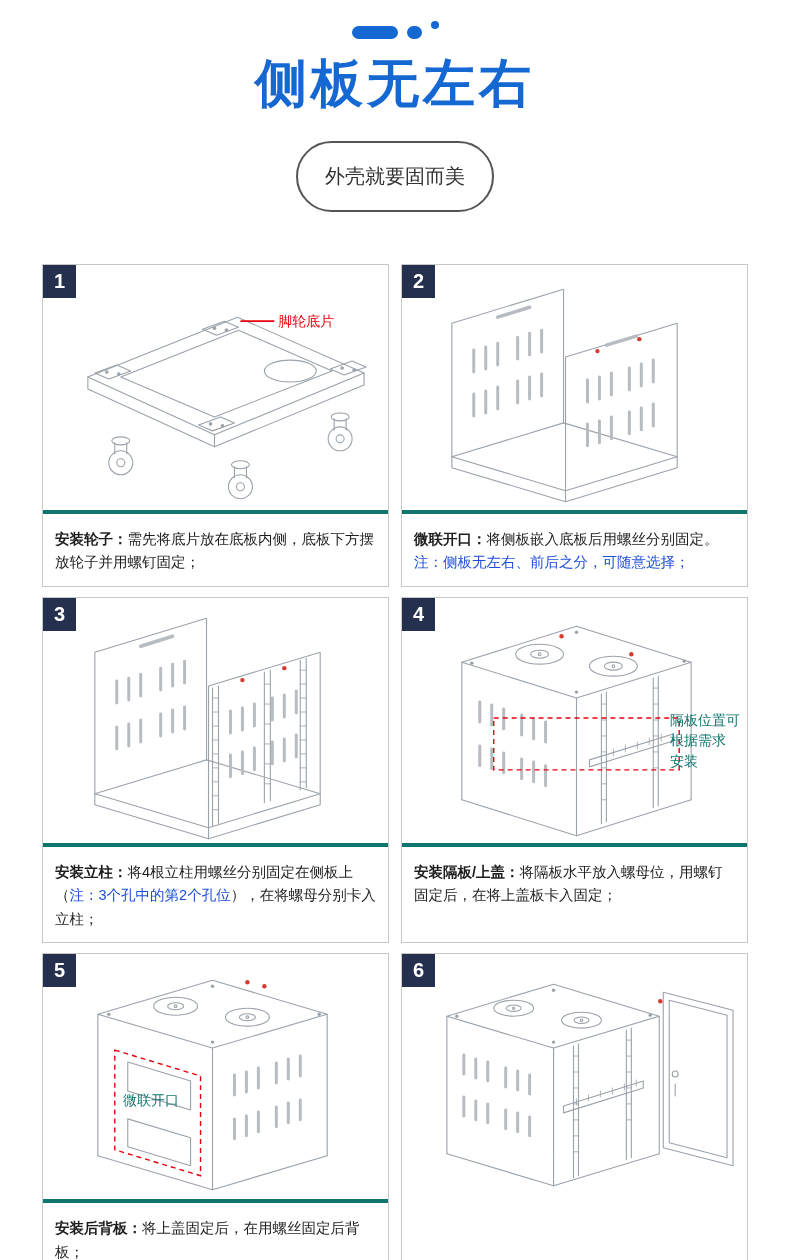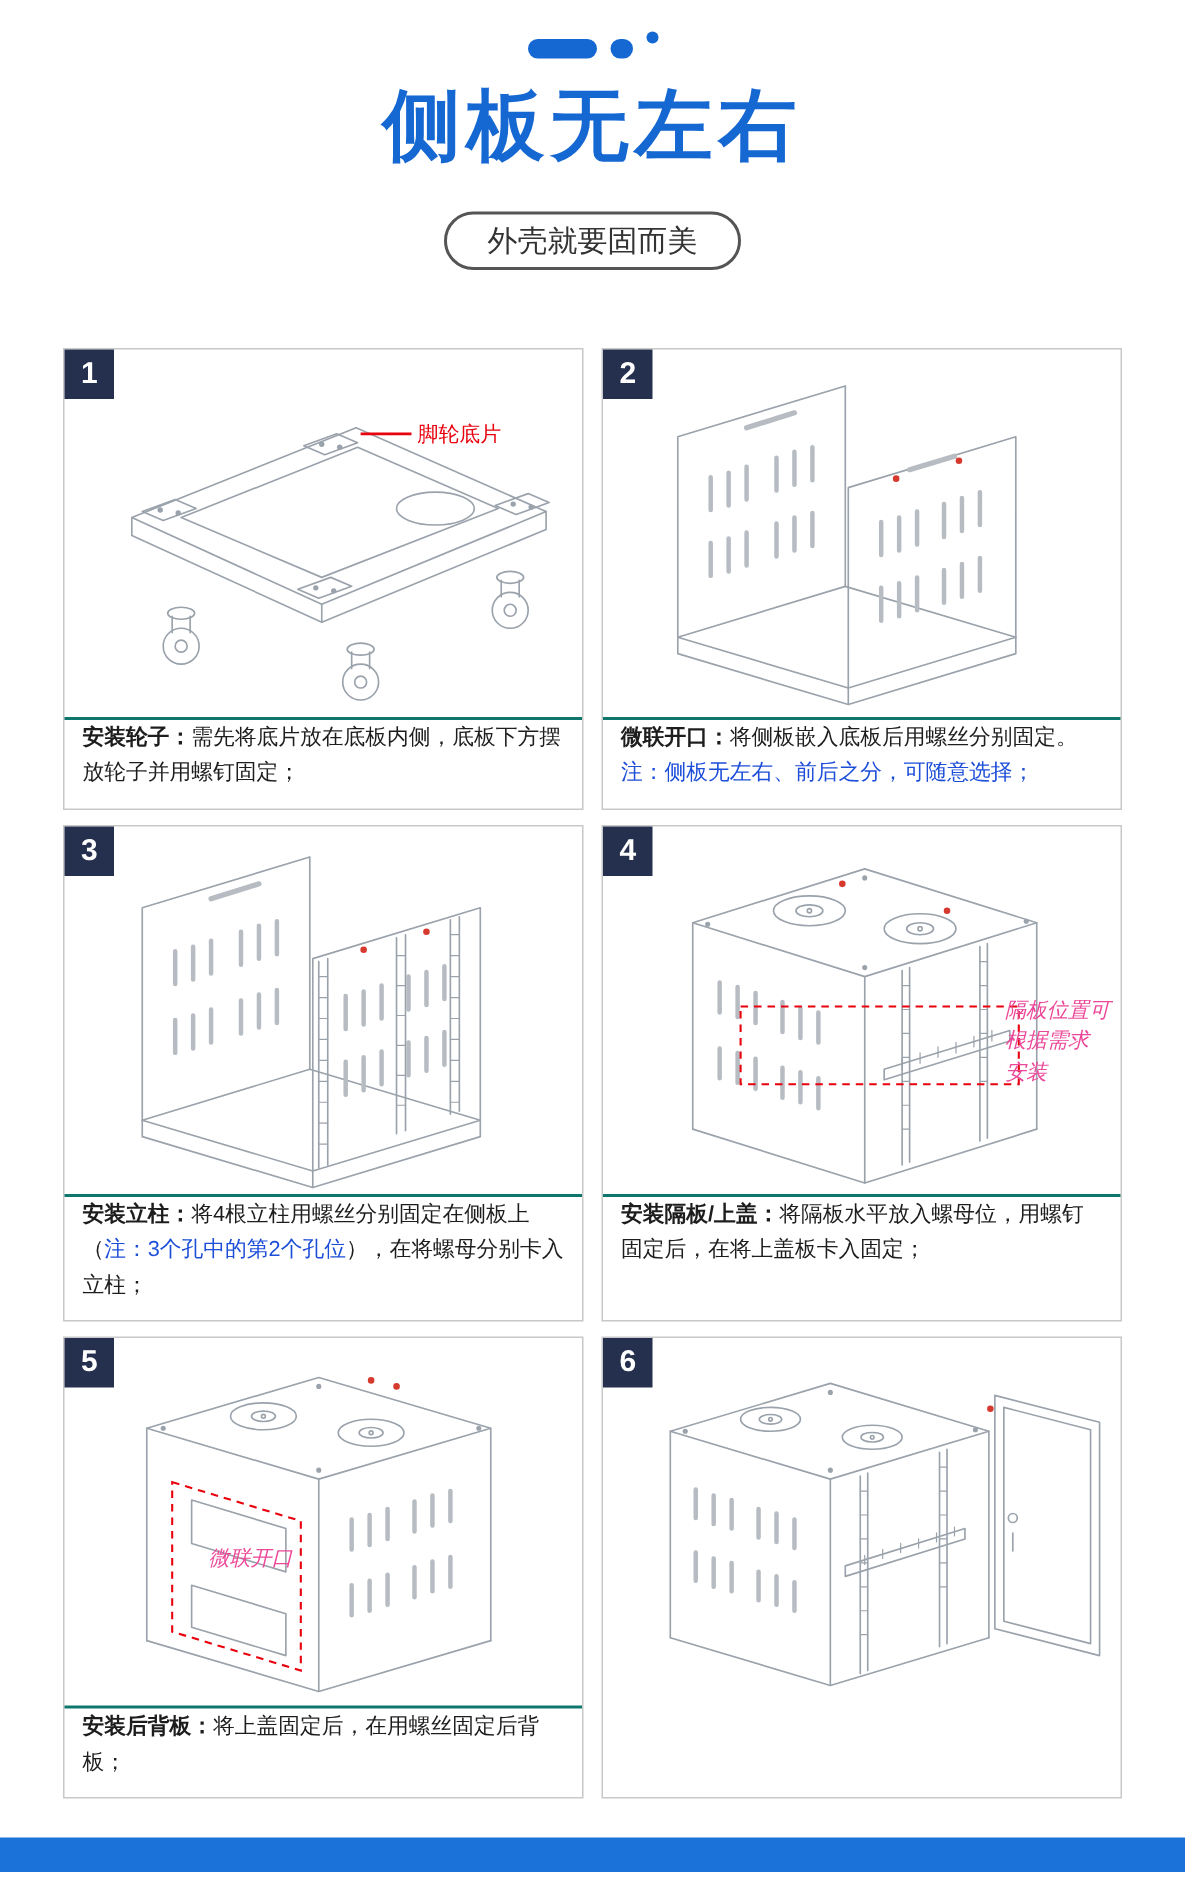--- a/index.html
+++ b/index.html
@@ -24,21 +24,21 @@
     font-size: 52px;
     font-weight: 900;
     letter-spacing: 4px;
     margin: 10px 0 22px;
   }
   .pill-wrap { text-align: center; margin-bottom: 52px; }
   .pill {
     display: inline-block;
     border: 2px solid #555;
     border-radius: 999px;
-    padding: 4px 27px;
+    padding: 20px 27px;
     font-size: 20px;
     color: #333;
   }
 
   
   .grid {
     width: 706px;
     margin: 0 auto;
     display: grid;
     grid-template-columns: 1fr 1fr;
@@ -59,33 +59,32 @@
     color: #fff;
     font-size: 20px;
     font-weight: bold;
     display: flex; align-items: center; justify-content: center;
     z-index: 2;
   }
   .art { position: relative; height: 245px; overflow: hidden; }
   .art svg { width: 100%; height: 100%; display: block; }
   .overlay-ann {
     position: absolute;
-    color: #ec4899;
+    color: #0f766e;
     font-size: 14px;
     line-height: 1.45;
     white-space: pre-line;
-    font-style: italic;
   }
   .ann-4 { left: 268px; top: 112px; width: 74px; }
-  .ann-5 { left: 80px; top: 136px; margin-left: 16px; }
+  .ann-5 { left: 80px; top: 136px; }
 
   .caption {
     flex: 1;
-    border-top: 2px solid #0f766e;
-    padding: 1px 12px 11px;
+    border-top: 4px solid #0f766e;
+    padding: 14px 12px 11px;
     font-size: 14.5px;
     line-height: 1.62;
     color: #1d1d1d;
   }
   .lead { font-weight: bold; }
   .red { color: #1d4ed8; }
 
   
   .ln   { fill: none; stroke: #9aa2ab; stroke-width: 1.1; stroke-linejoin: round; stroke-linecap: round; }
   .thin { stroke-width: 0.8; }

